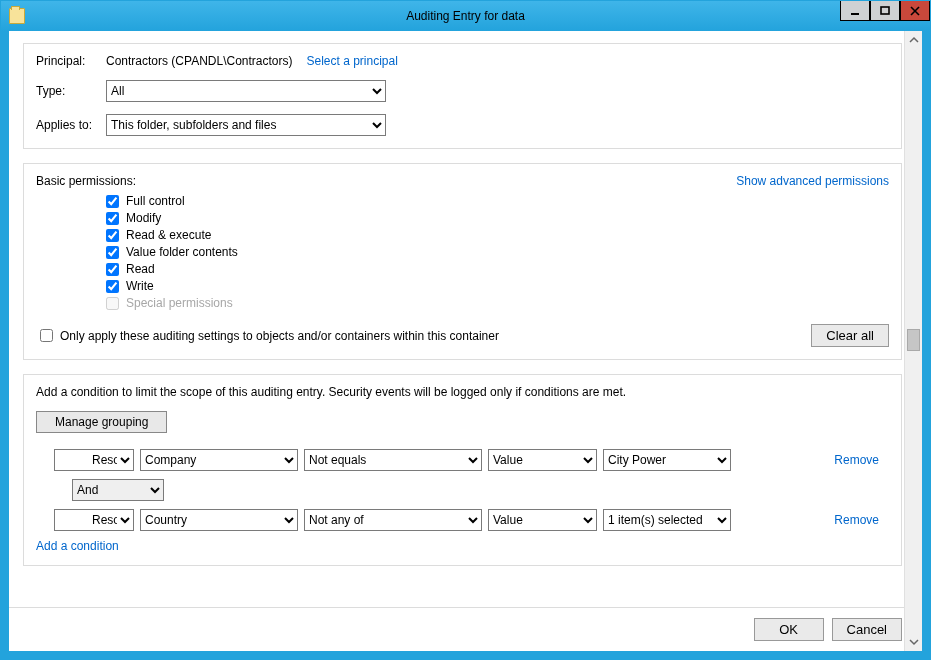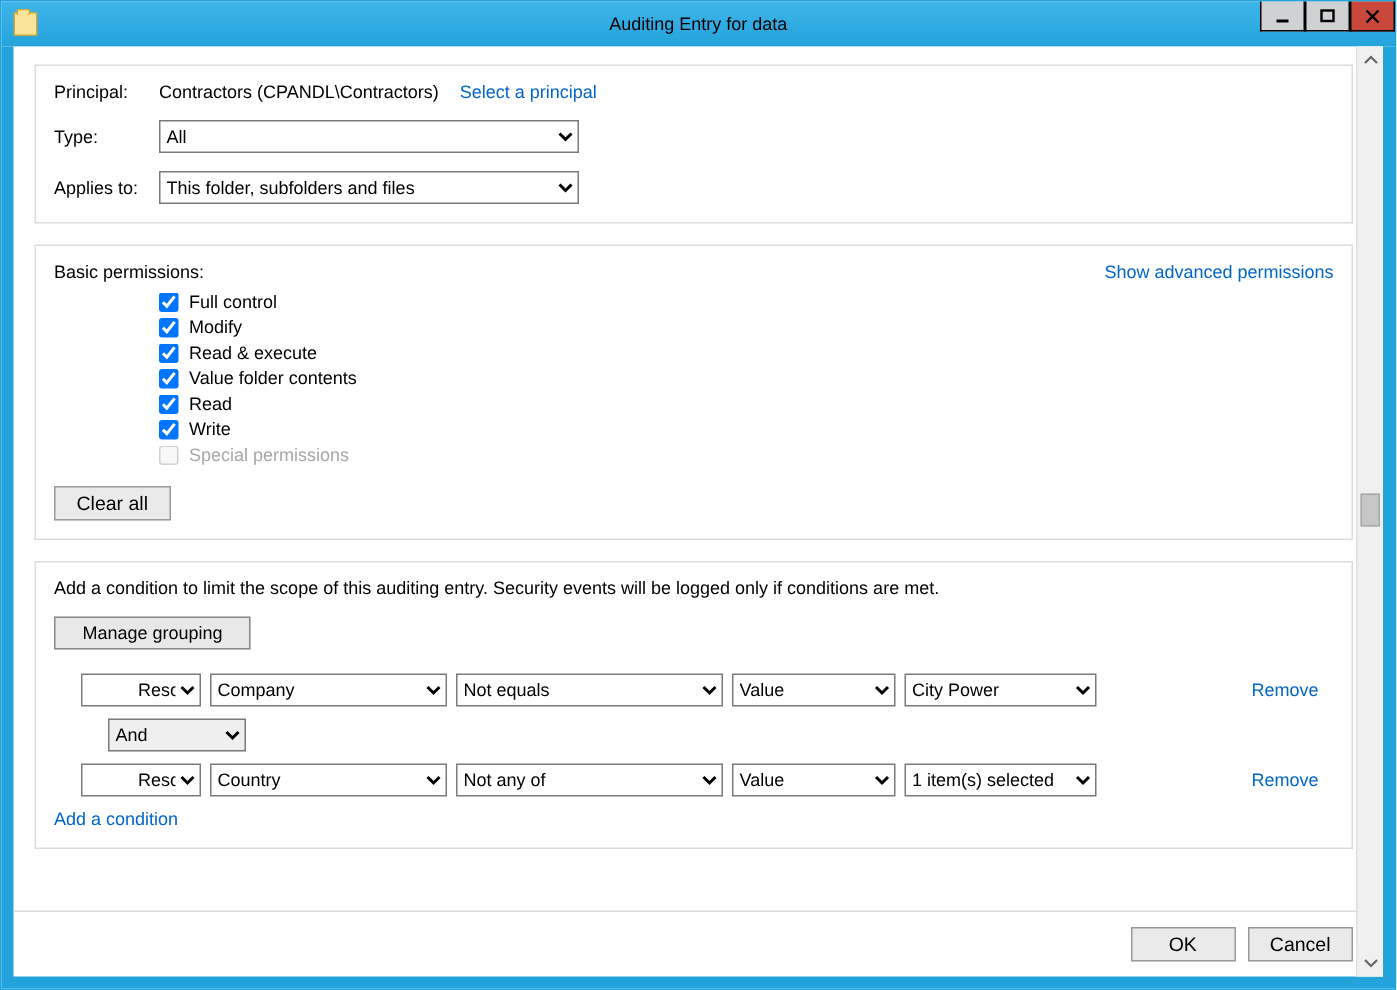--- a/index.html
+++ b/index.html
@@ -298,20 +298,24 @@
               <label class="perm-item">
                 <input type="checkbox" checked="" style="">
                 <span>Write</span>
               </label>
               <label class="perm-item disabled">
                 <input type="checkbox" disabled="" style="">
                 <span>Special permissions</span>
               </label>
             </div>
           <div class="only-row">
+            <label class="only-left">
+              <input type="checkbox" style="">
+              <span>Only apply these auditing settings to objects and/or containers within this container</span>
+            </label>
             <button class="wbtn">Clear all</button>
           </div>
         </div>
 
         <div class="panel" style="margin-bottom:6px;">
           <div class="cond-heading">Add a condition to limit the scope of this auditing entry. Security events will be logged only if conditions are met.</div>
           <button class="mgbtn">Manage grouping</button>
 
           <div id="conds">
 

